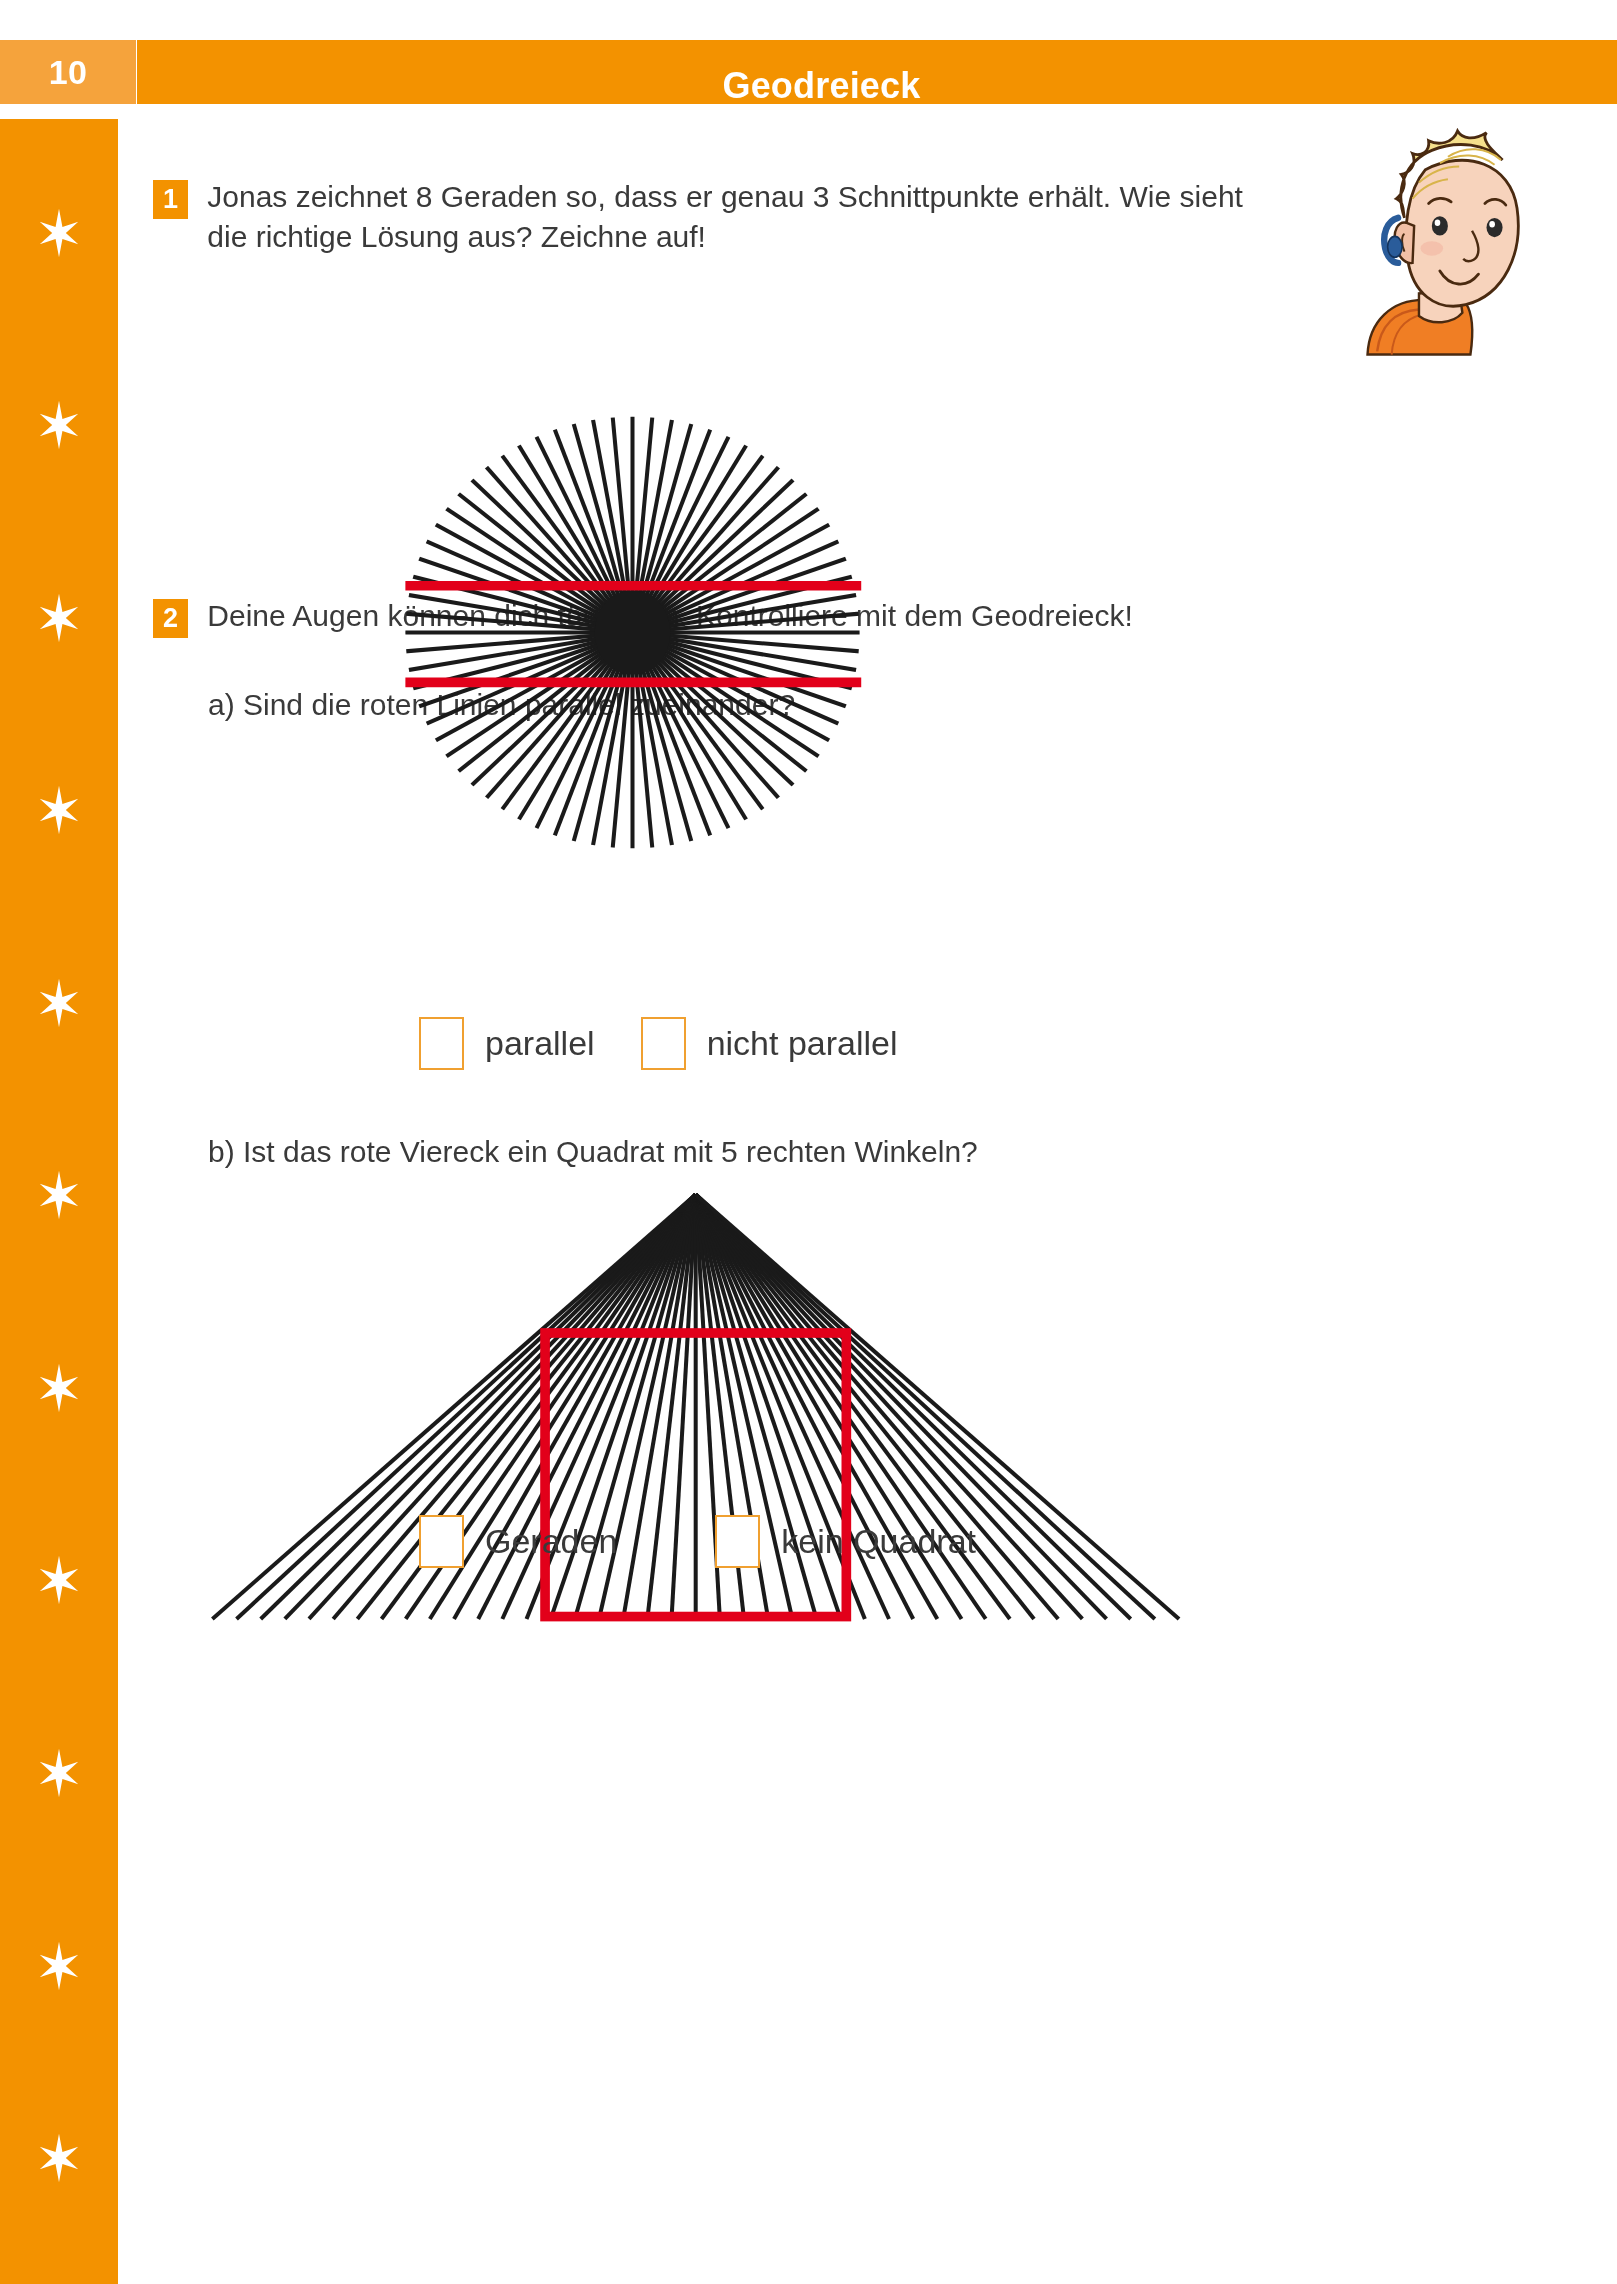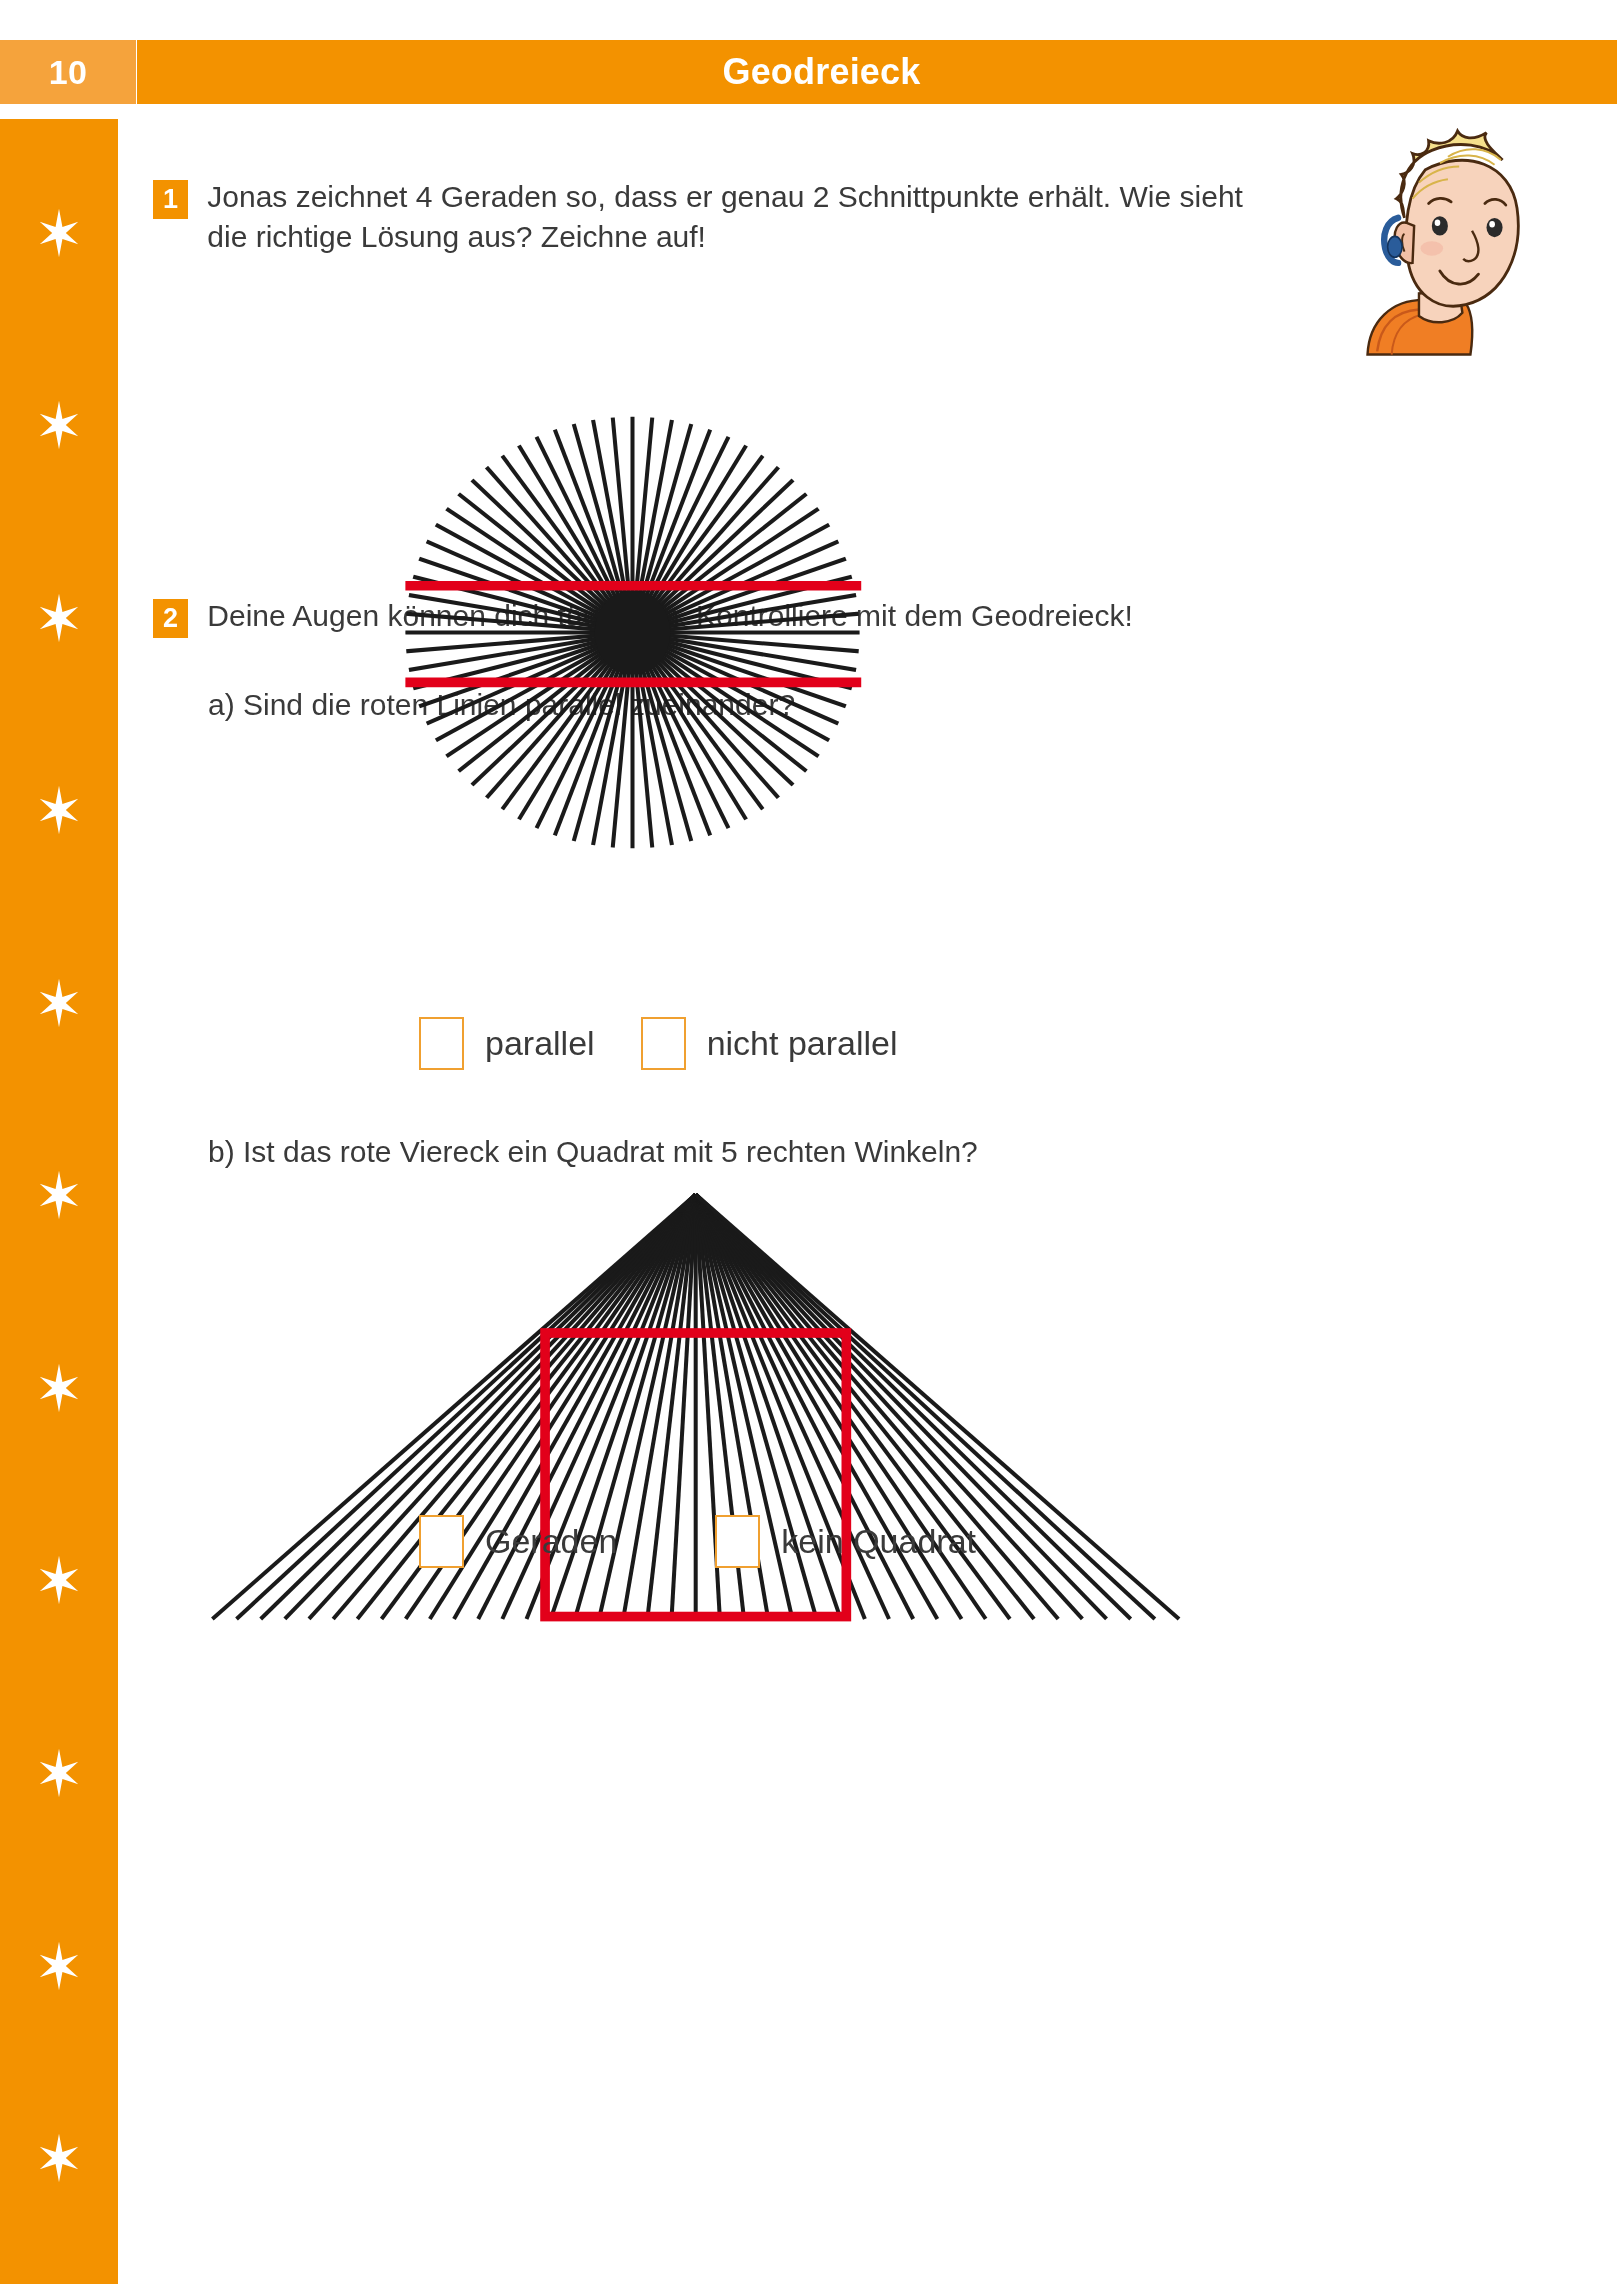--- a/index.html
+++ b/index.html
@@ -36,21 +36,21 @@
     line-height: 1;
   }
   #header-bar {
     position: absolute;
     left: 137px;
     top: 40px;
     width: 1481px;
     height: 64px;
     background: #F39200;
     display: flex;
-    align-items: center;
+    align-items: flex-end;
     justify-content: center;
   }
   #header-title {
     color: #ffffff;
     font-size: 36px;
     font-weight: bold;
     letter-spacing: 0.2px;
     line-height: 1;
     
     transform: translateX(-56px);
@@ -262,21 +262,21 @@
       <path d="M158 146 C166 160 170 176 160 182 C155 185 150 184 147 181" fill="none" stroke="#4a2a10" stroke-width="3"></path>
 
       <path d="M118 196 C130 216 152 218 166 200" fill="none" stroke="#4a2a10" stroke-width="3.5" stroke-linecap="round"></path>
 
       <ellipse cx="108" cy="168" rx="14" ry="9" fill="#F2B7A3" opacity="0.65"></ellipse>
     </svg>
   </div>
 
   <div id="task1-block" class="task-row">
     <div class="task-badge">1</div>
-    <div class="task-text">Jonas zeichnet 4 Geraden so, dass er genau 2 Schnittpunkte erhält. Wie sieht die richtige Lösung aus? Zeichne auf!</div>
+    <div class="task-text">Jonas zeichnet 8 Geraden so, dass er genau 3 Schnittpunkte erhält. Wie sieht die richtige Lösung aus? Zeichne auf!</div>
   </div>
 
   <div id="task2-block" class="task-row">
     <div class="task-badge">2</div>
     <div class="task-text">Deine Augen können dich täuschen. Kontrolliere mit dem Geodreieck!</div>
   </div>
 
   <div id="subtask-a-text" class="subtask-text">a) Sind die roten Linien parallel zueinander?</div>
 
   <div id="figure-hering">

